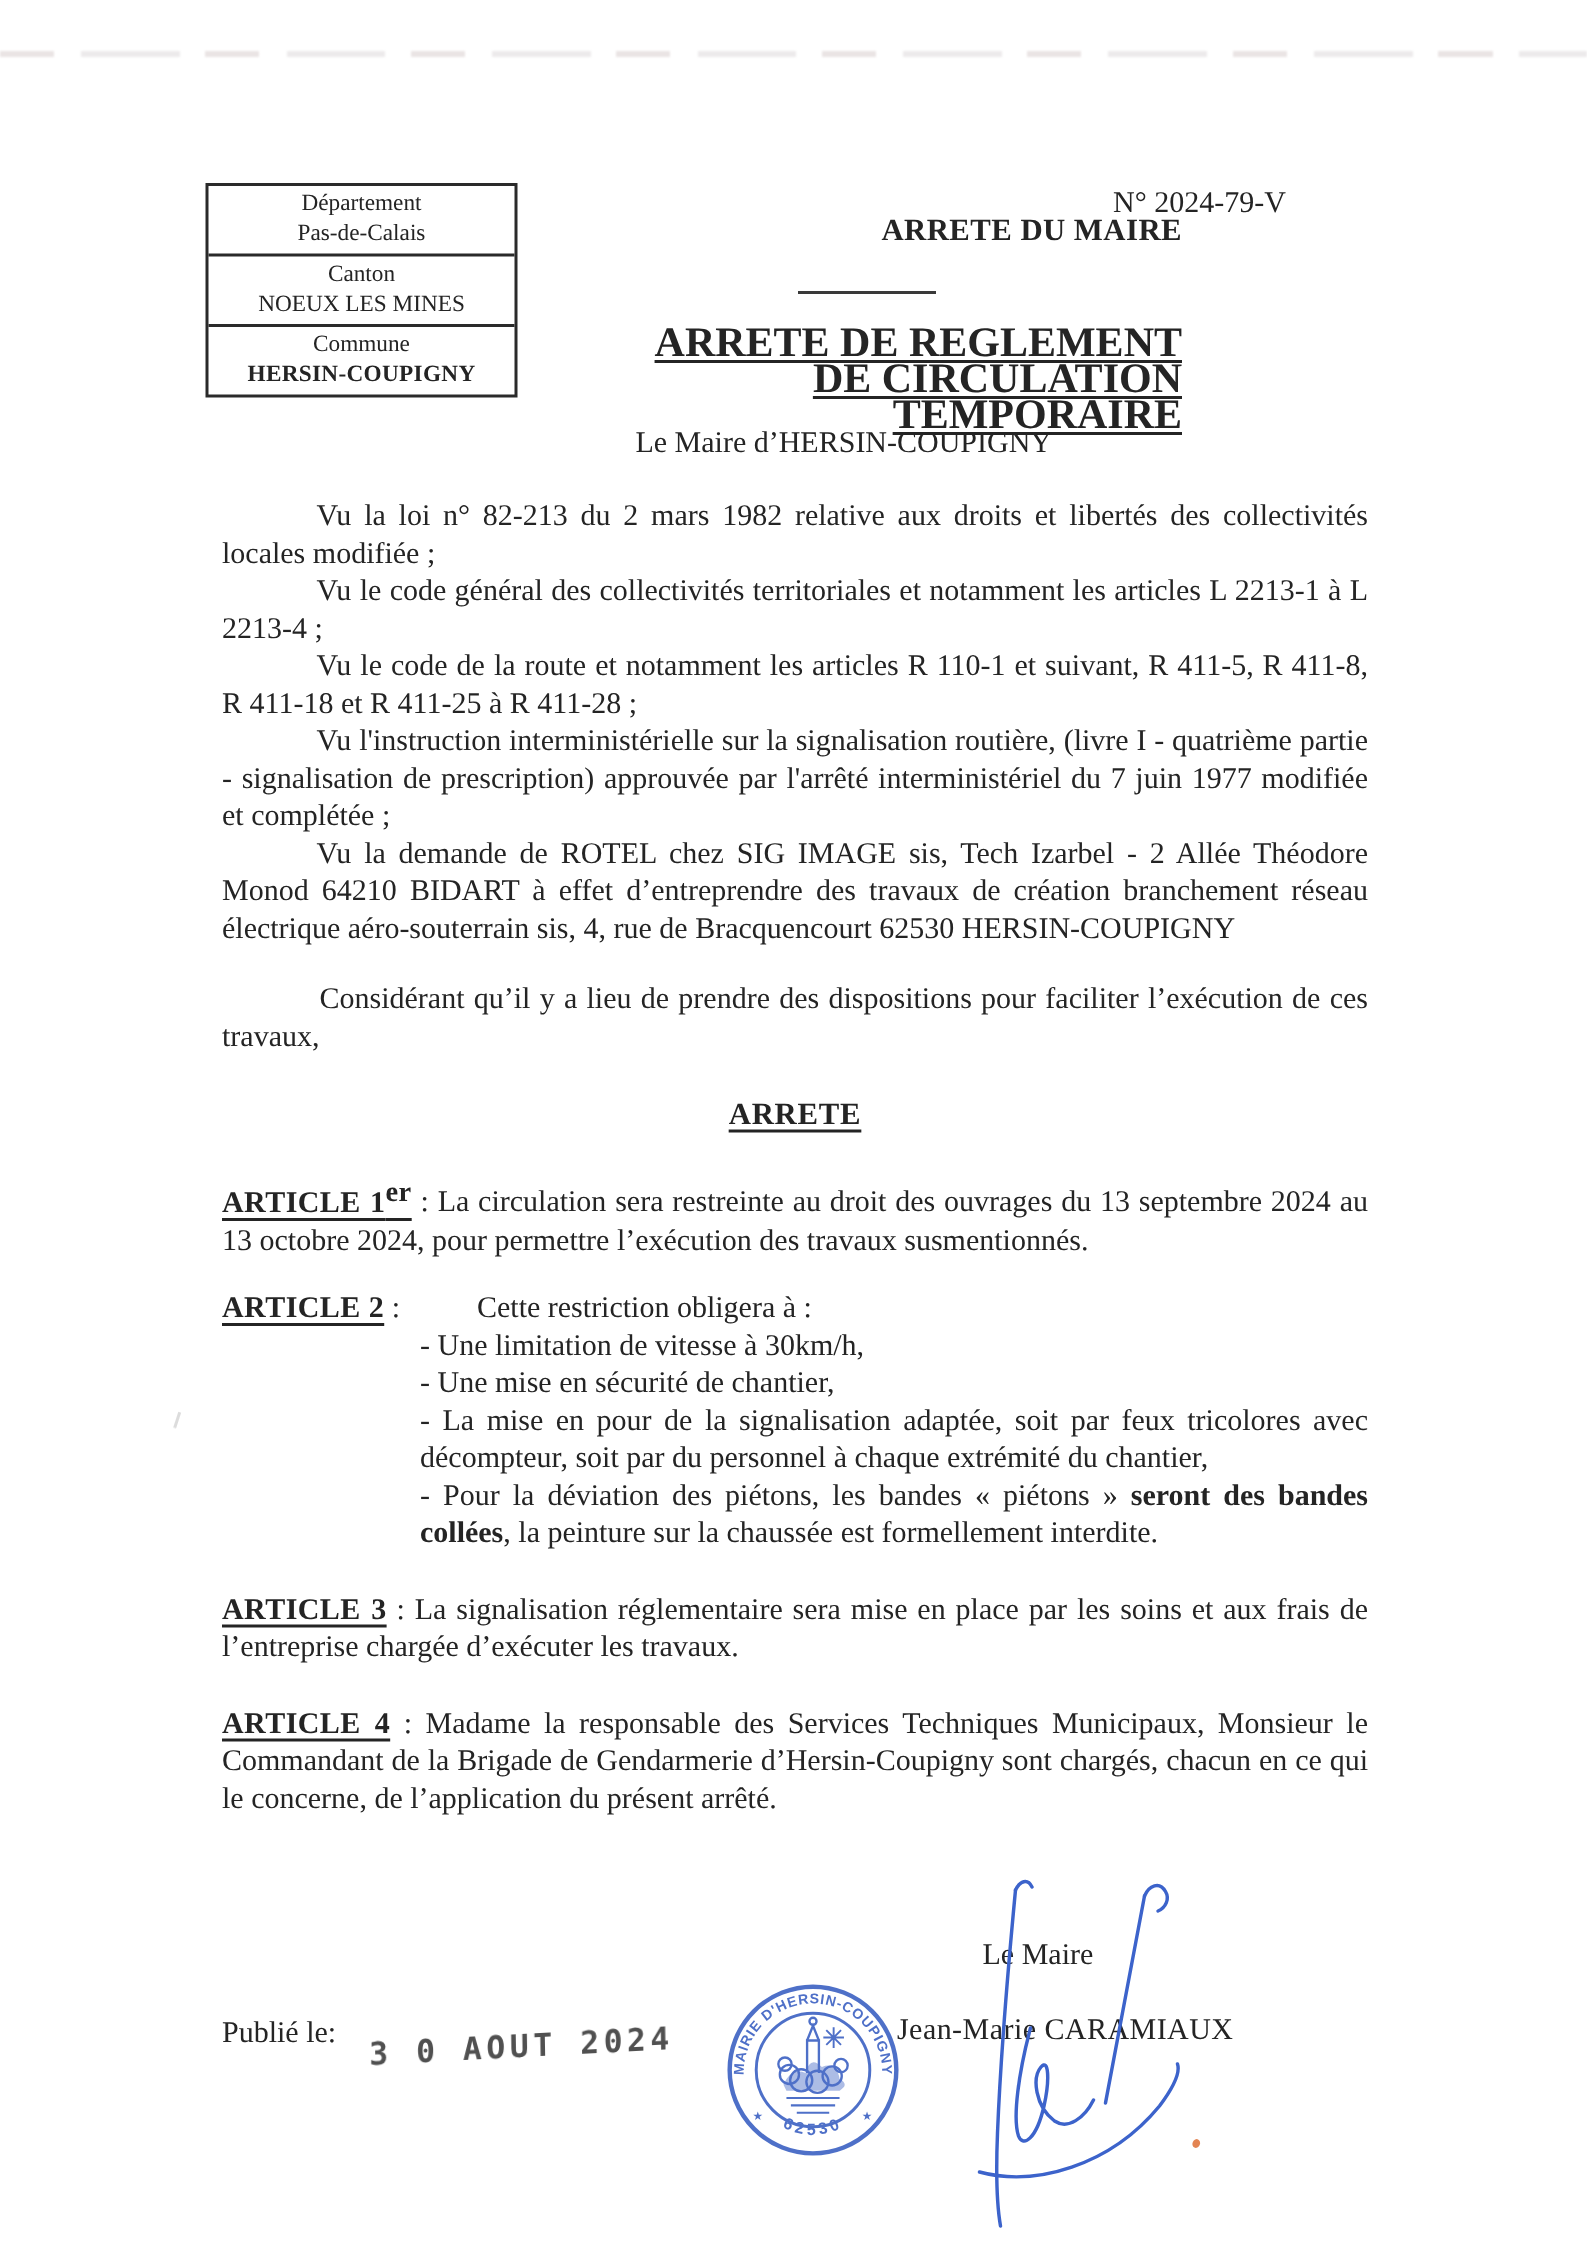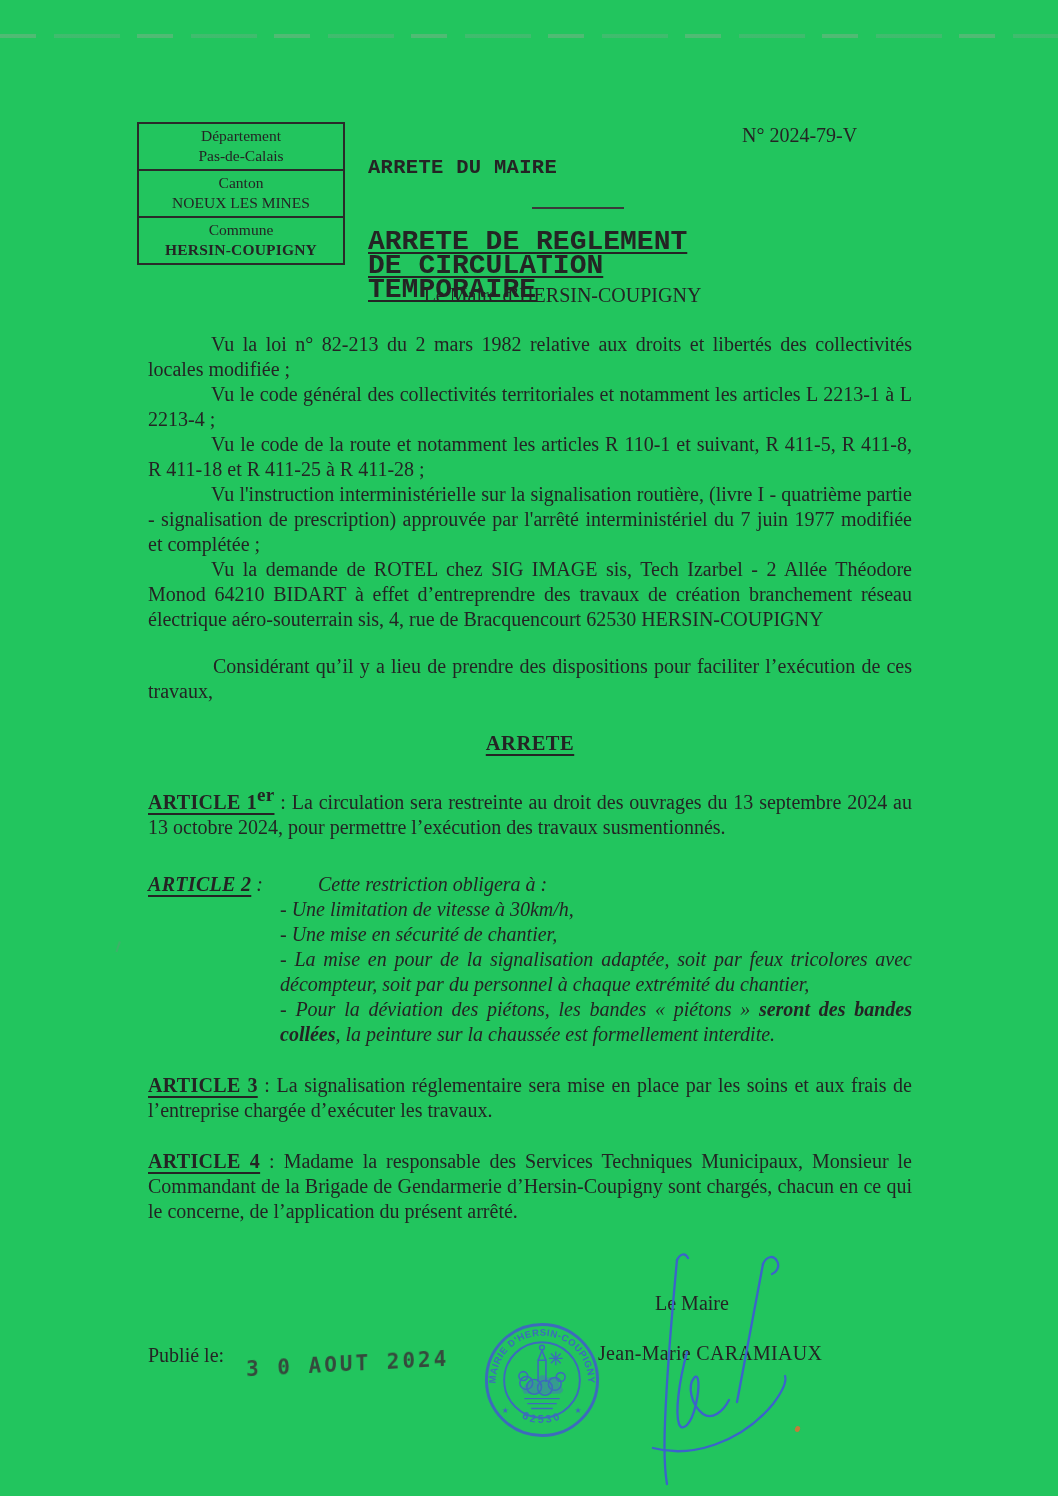--- a/index.html
+++ b/index.html
@@ -1,20 +1,20 @@
 <!DOCTYPE html>
 <html><head>
 <meta charset="utf-8">
 <style>
   html,body{margin:0;padding:0;background:#e9e9e9;}
   .page{
     position:relative;
     width:1058px;height:1496px;
     margin:0 auto;
-    background:#22c55e;
+    background:#ffffff;
     font-family:"Liberation Serif", serif;
     color:#242424;
     overflow:hidden;
   }
   
   .scan-artifact{
     position:absolute;top:34px;left:0;width:100%;height:4px;
     background:repeating-linear-gradient(90deg,
       rgba(186,166,166,.30) 0 36px, rgba(255,255,255,0) 36px 54px,
       rgba(170,160,165,.22) 54px 120px, rgba(255,255,255,0) 120px 137px);
@@ -28,21 +28,21 @@
   
   .admin-box{
     position:absolute;left:137px;top:122px;width:204px;
     border:2px solid #2a2a2a;
     text-align:center;font-size:15.5px;line-height:20px;
   }
   .admin-box .row{padding:2px 2px 3px;border-bottom:2px solid #2a2a2a;}
   .admin-box .row:last-child{border-bottom:none;}
   .admin-box .bold-val{font-weight:bold;letter-spacing:.2px;}
   .doc-number{position:absolute;left:742px;top:124px;font-size:20px;}
-  .head-center{position:absolute;left:368px;top:156px;width:420px;text-align:left;font-family:Liberation Mono, monospace;}
+  .head-center{position:absolute;left:368px;top:143px;width:420px;text-align:right;}
   .head-title{font-size:20.5px;font-weight:bold;letter-spacing:.3px;}
   .head-rule{width:92px;height:2px;background:#3a3a3a;margin:28px auto 0;}
   .head-sub{margin-top:21px;font-size:28px;font-weight:bold;line-height:24px;}
   .head-sub .u{text-decoration:underline;text-underline-offset:3px;text-decoration-thickness:2px;}
   
   .doc-body{
     position:absolute;left:148px;top:283px;width:764px;
     font-size:20px;line-height:25px;text-align:justify;
   }
   .salutation{margin:0 0 0 65px;text-align:center;}
@@ -50,21 +50,21 @@
   .recital{text-indent:63px;margin:0;}
   .considerant{margin-top:22px;text-indent:65px;}
   .decision-heading{
     margin-top:27px;text-align:center;font-weight:bold;font-size:20.5px;
     text-align:center;
   }
   .decision-heading span{text-decoration:underline;text-underline-offset:4px;text-decoration-thickness:2px;letter-spacing:.5px;}
   .article{margin-top:26px;}
   .art-label{font-weight:bold;text-decoration:underline;text-underline-offset:4px;text-decoration-thickness:2px;letter-spacing:.3px;}
   .art-label sup{font-size:19px;}
-  .article-2{position:relative;padding-left:132px;margin-top:32px;font-style:italic;}
+  .article-2{position:relative;padding-left:132px;margin-top:20px;}
   .article-2 .hang{position:absolute;left:0;top:0;text-align:left;}
   .a2-intro{display:block;margin-left:38px;text-align:left;}
   .bullet{margin:0;}
   .b-left{text-align:left;}
   .bold{font-weight:bold;}
   
   .fait-block{position:absolute;left:213px;top:1242px;font-size:20px;line-height:26px;}
   .publie-label{position:absolute;left:148px;top:1344px;font-size:20px;text-align:center;}
   .pub-stamp{
     position:absolute;left:246px;top:1352px;

